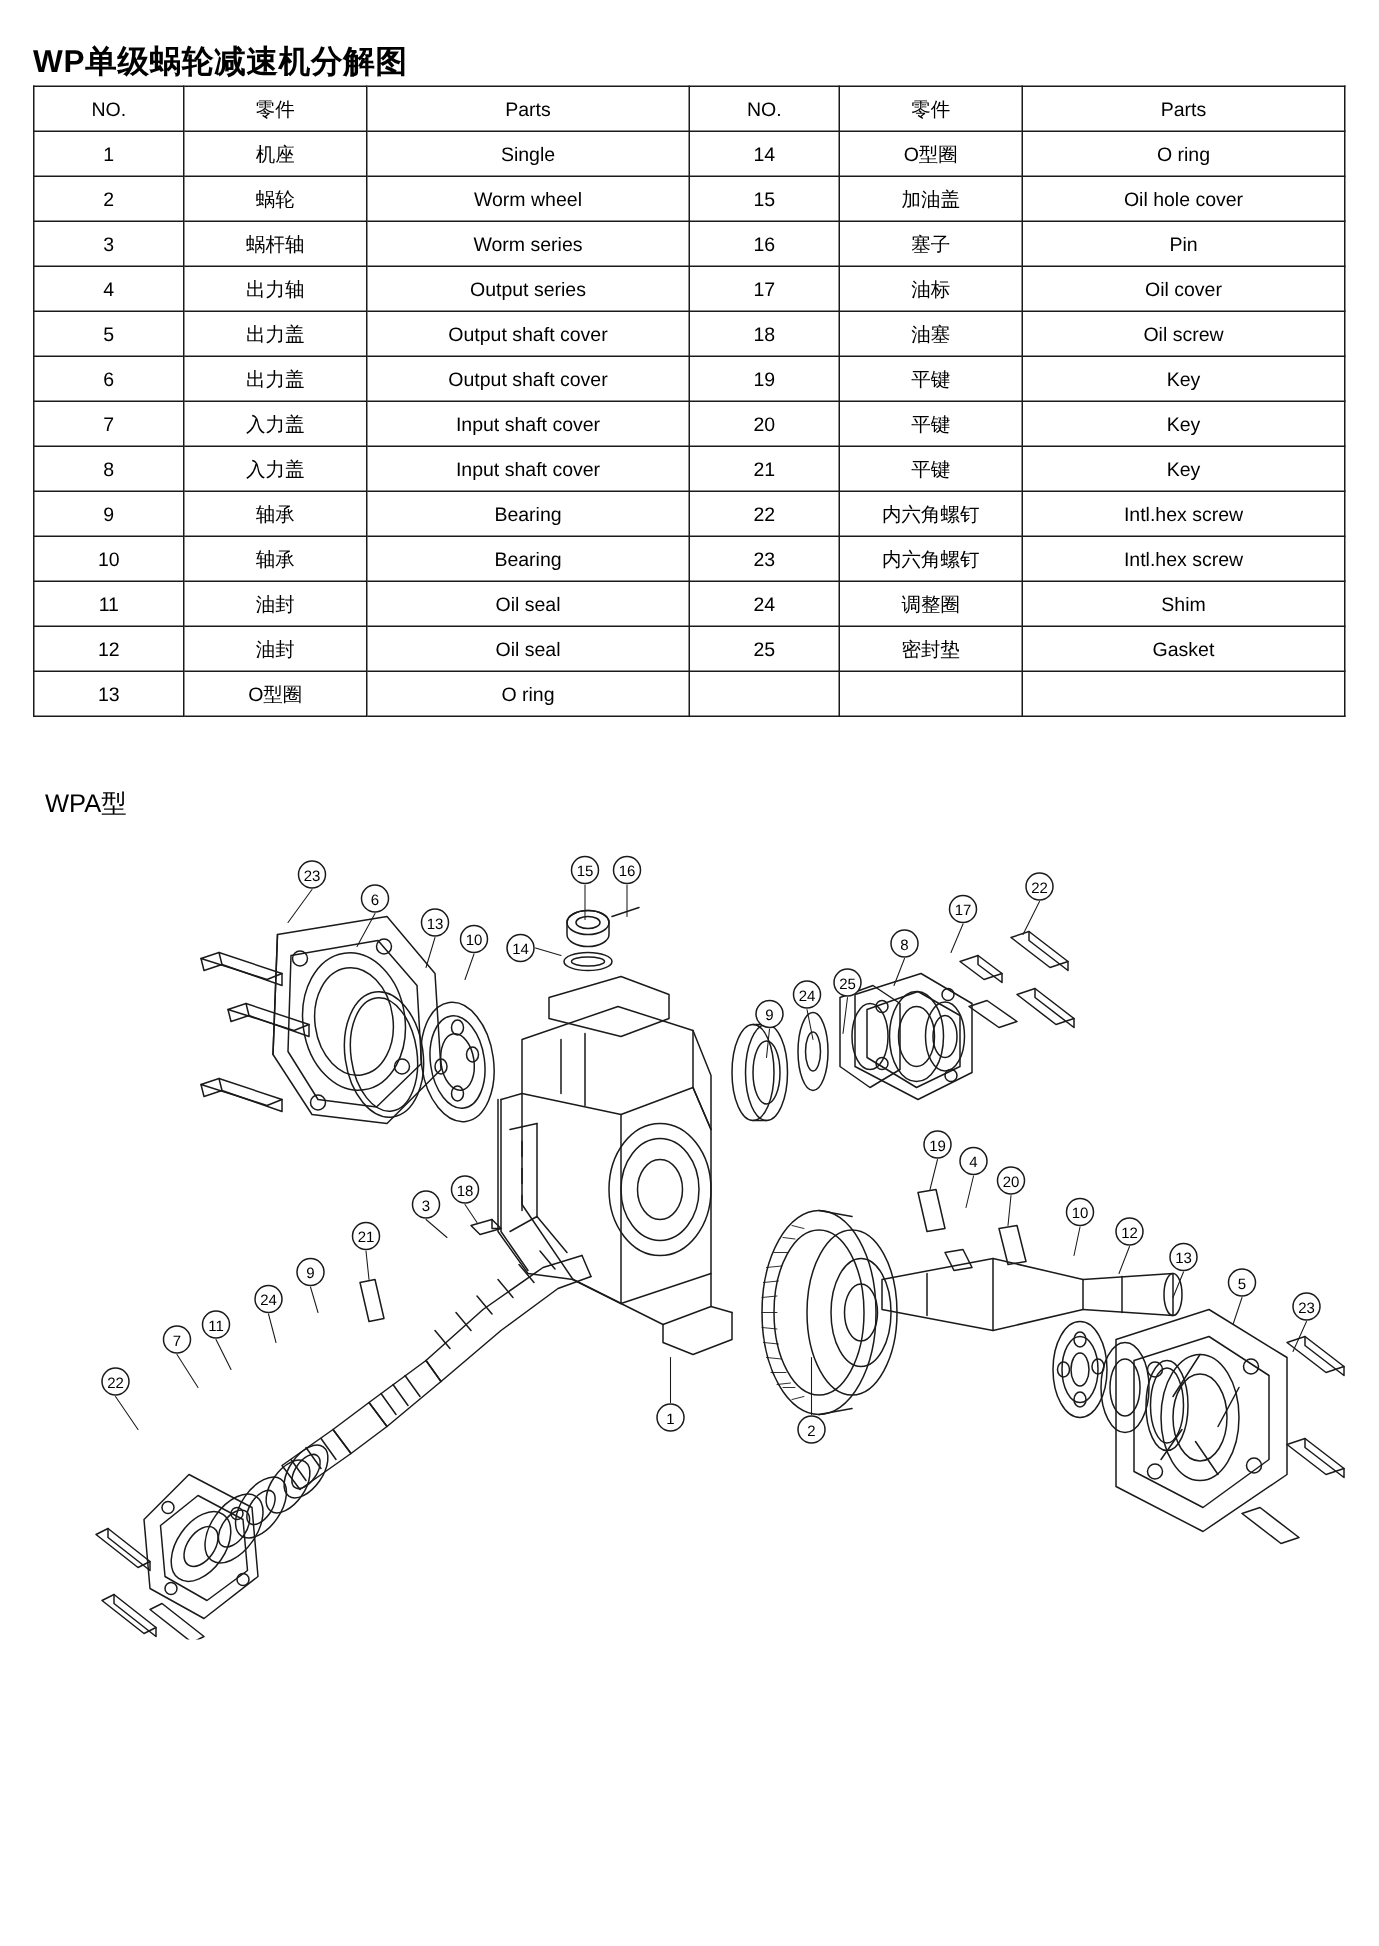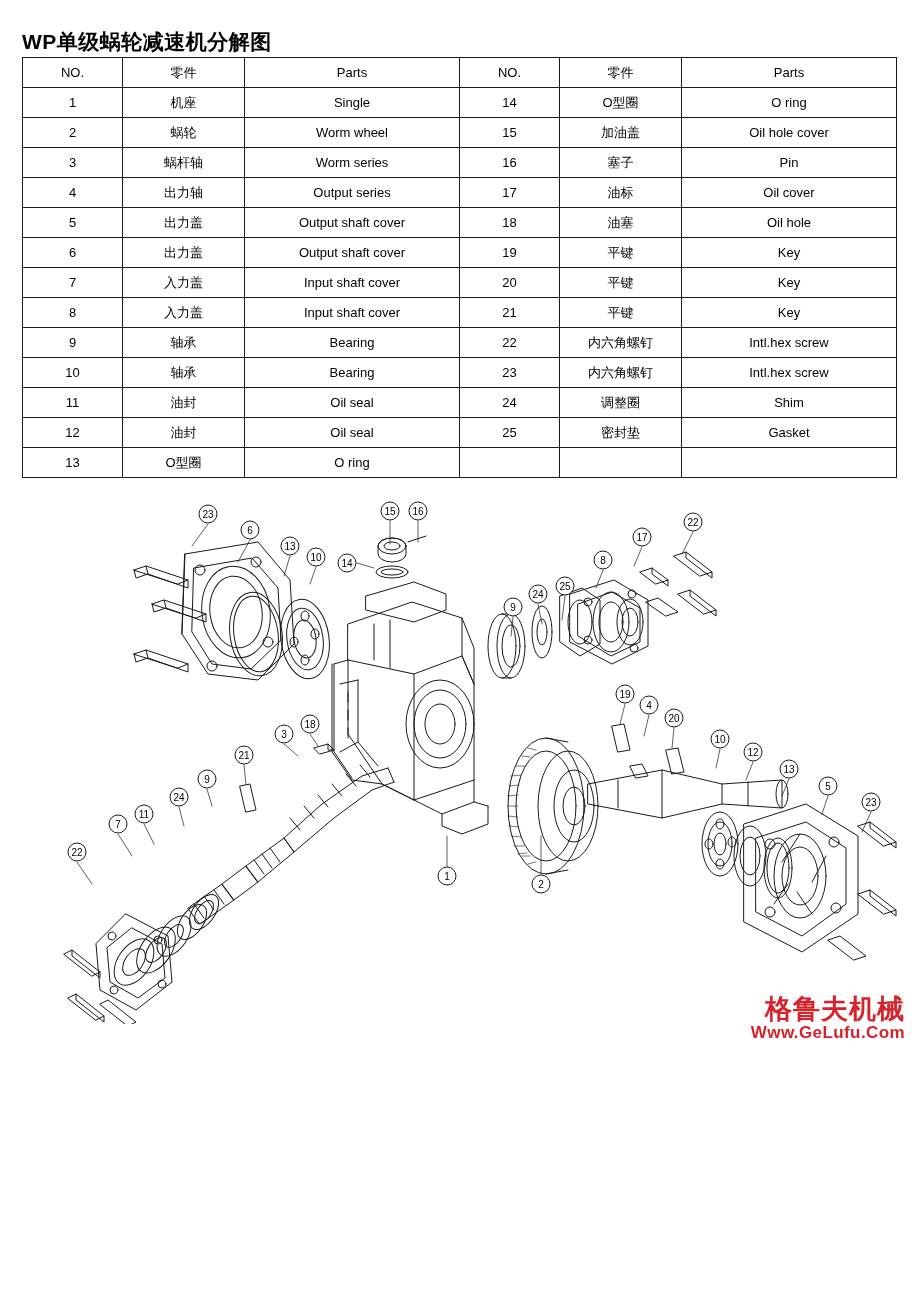--- a/index.html
+++ b/index.html
@@ -159,21 +159,21 @@
         <td>17</td>
         <td>油标</td>
         <td>Oil cover</td>
       </tr>
       <tr>
         <td>5</td>
         <td>出力盖</td>
         <td>Output shaft cover</td>
         <td>18</td>
         <td>油塞</td>
-        <td>Oil hole</td>
+        <td>Oil screw</td>
       </tr>
       <tr>
         <td>6</td>
         <td>出力盖</td>
         <td>Output shaft cover</td>
         <td>19</td>
         <td>平键</td>
         <td>Key</td>
       </tr>
       <tr>
@@ -228,20 +228,21 @@
         <td>13</td>
         <td>O型圈</td>
         <td>O ring</td>
         <td></td>
         <td></td>
         <td></td>
       </tr>
     </tbody>
   </table>
 
+  <div class="section-label">WPA型</div>
 
   <div class="diagram-wrap">
     <svg class="diagram" width="875" height="540" viewBox="0 0 875 540" xmlns="http://www.w3.org/2000/svg">
       <g fill="none" stroke="#1a1a1a" stroke-width="1" stroke-linejoin="round" stroke-linecap="round">
 
         <g stroke-width="0.7">
           <path d="M186 40 L170 62"></path>
           <path d="M228 56 L216 78"></path>
           <path d="M268 72 L262 92"></path>
           <path d="M294 83 L288 100"></path>
@@ -623,18 +624,14 @@
             <text class="cal" x="425" y="396" text-anchor="middle">1</text>
           </g>
         <g>
             <circle cx="519" cy="400" r="9" fill="#fff" stroke="#1a1a1a"></circle>
             <text class="cal" x="519" y="404" text-anchor="middle">2</text>
           </g>
       </g>
     </svg>
   </div>
 
-  <div class="watermark">
-    <div class="wm-cn">格鲁夫机械</div>
-    <div class="wm-url">Www.GeLufu.Com</div>
-  </div>
 
 </div>
 
 </body></html>

